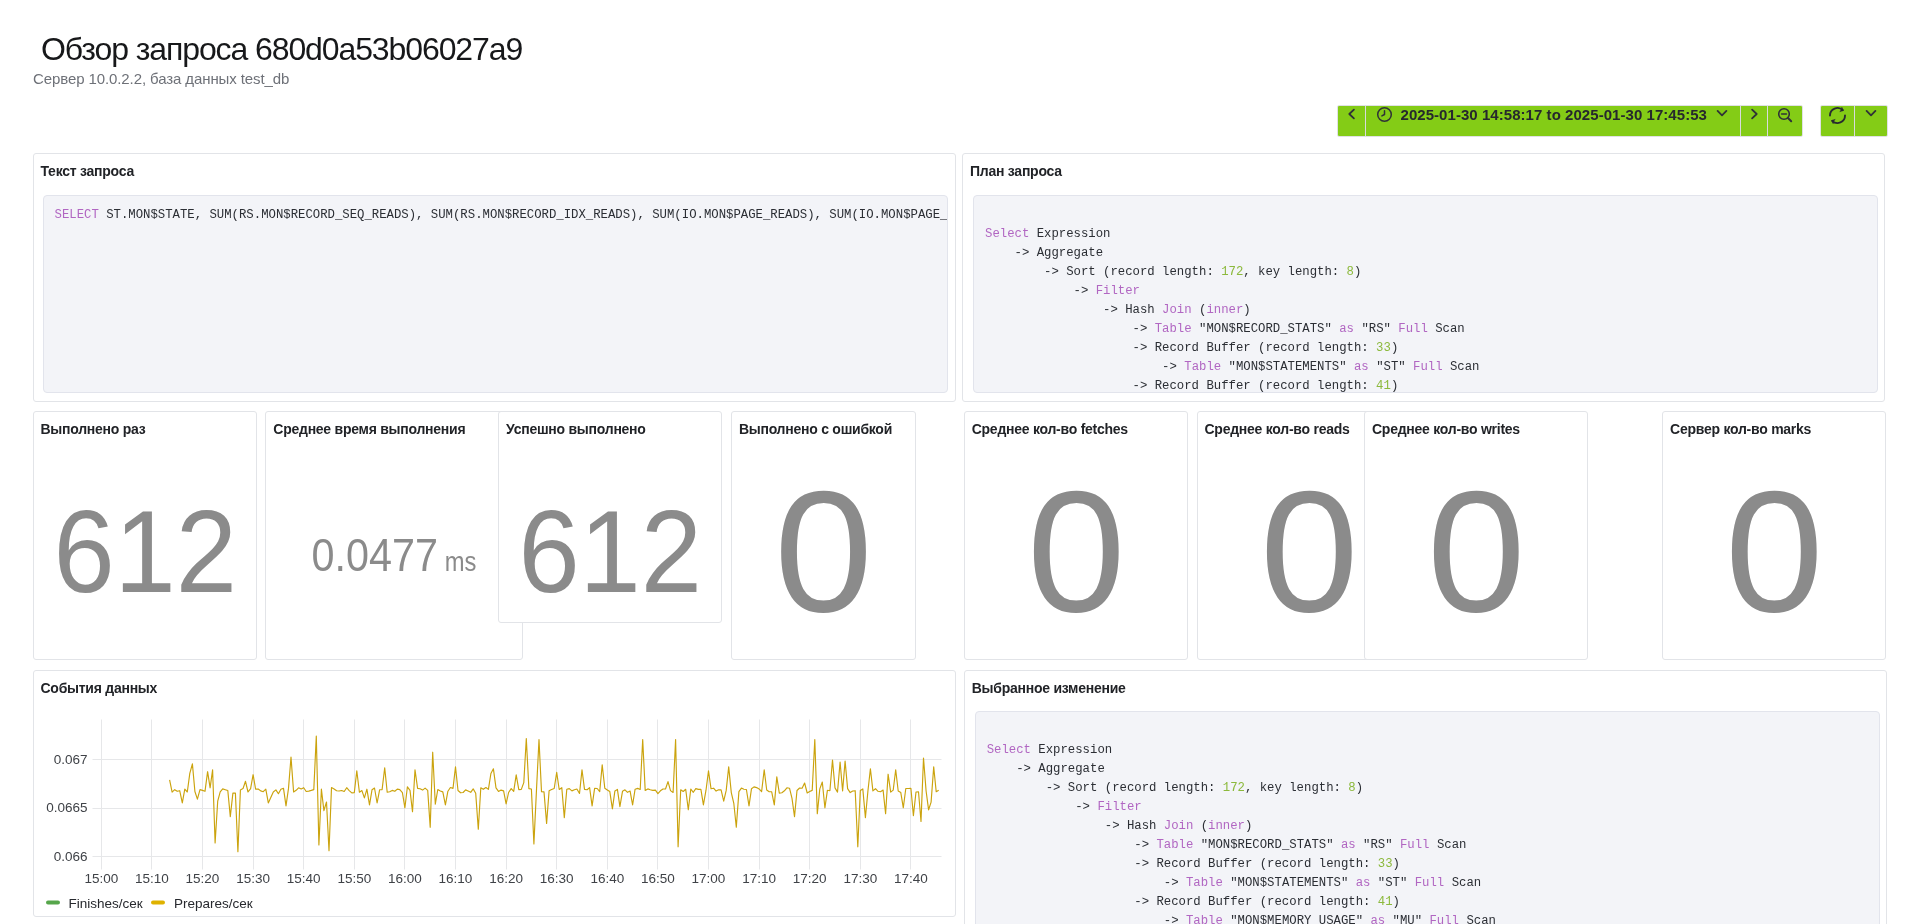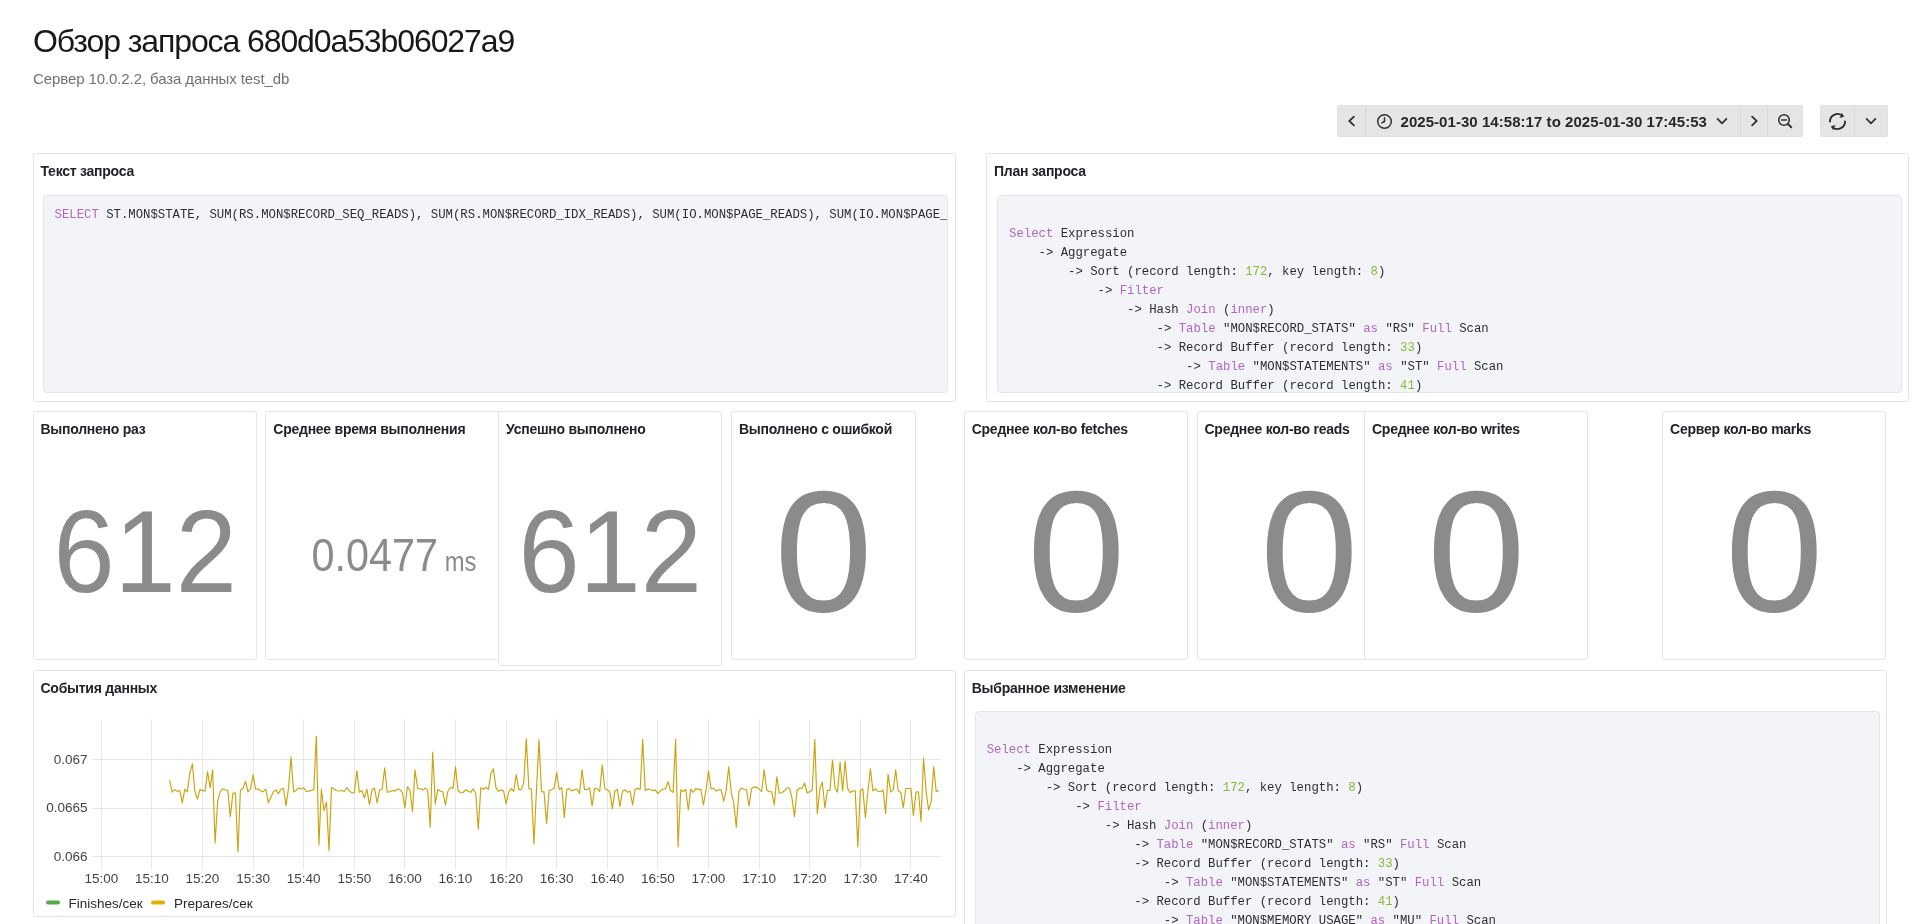--- a/index.html
+++ b/index.html
@@ -1,26 +1,26 @@
 <!DOCTYPE html>
 <html lang="ru"><head><meta charset="utf-8"><title>Обзор запроса 680d0a53b06027a9</title>
 <style>
 *{box-sizing:border-box}
 html,body{margin:0;padding:0;width:1915px;height:924px;overflow:hidden;background:#fff;
 font-family:"Liberation Sans",sans-serif;color:#202226;-webkit-font-smoothing:antialiased}
-h1{position:absolute;left:33px;top:24px;margin:0;font-size:32px;line-height:1.1;font-weight:500;letter-spacing:-1.1px;color:#17181a}
+h1{position:absolute;left:33px;top:24px;margin:8px;font-size:32px;line-height:1.1;font-weight:500;letter-spacing:-1.1px;color:#17181a}
 .sub{position:absolute;left:33px;top:70px;font-size:15px;color:#6e7178;letter-spacing:-.1px}
 .panel{position:absolute;background:#fff;border:1px solid #e2e4e8;border-radius:3px}
 .ptitle{position:absolute;left:7px;top:7px;font-size:14px;line-height:20px;font-weight:600;letter-spacing:-.25px;color:#212327;white-space:nowrap}
 .code{position:absolute;left:9px;top:41px;width:905px;height:198px;background:#f3f4f8;border:1px solid #e2e4ec;border-radius:4px;overflow:hidden}
 .code pre{margin:0;padding:10px 11px 12px;font-family:"Liberation Mono",monospace;font-size:12.3px;line-height:19px;color:#2b2e34;white-space:pre}
 .kw{color:#b166c2} .nm{color:#8cb93c}
 .sval{position:absolute;left:0;width:100%;text-align:center;color:#8b8b8b;line-height:1;white-space:nowrap}
 .grp{position:absolute;top:105px;height:32px;display:flex;border-radius:2px;overflow:hidden;border:1px solid #e0e1e4}
-.btn{background:#e5e5e5;display:flex;align-items:center;justify-content:center;border-left:1px solid #d9dadd}
+.btn{background:#84cc16;display:flex;align-items:flex-start;justify-content:center;border-left:1px solid #d9dadd}
 .btn:first-child{border-left:none}
 .trtext{font-size:15px;font-weight:600;letter-spacing:.05px;color:#26282d;white-space:nowrap}
 </style></head>
 <body>
 <h1>Обзор запроса 680d0a53b06027a9</h1>
 <div class="sub">Сервер 10.0.2.2, база данных test_db</div>
 
 <div class="grp" style="left:1337px;width:465.5px">
  <div class="btn" style="width:27px">
       <svg width="16" height="16" viewBox="0 0 16 16" fill="none" stroke="#2f3237" stroke-width="1.8" stroke-linecap="round" stroke-linejoin="round">
@@ -66,21 +66,21 @@
     </div>
 </div>
 
 <div class="panel" style="left:32.5px;top:153px;width:923px;height:249px">
  <div class="ptitle">Текст запроса</div>
  <div class="code">
       <pre><span class="kw">SELECT</span> ST.MON$STATE, SUM(RS.MON$RECORD_SEQ_READS), SUM(RS.MON$RECORD_IDX_READS), SUM(IO.MON$PAGE_READS), SUM(IO.MON$PAGE_WRITES), SUM(IO.MON$PAGE_FETCHES), SUM(IO.MON$PAGE_MARKS) FROM MON$STATEMENTS ST JOIN MON$RECORD_STATS RS ON RS.MON$STAT_ID = ST.MON$STAT_ID</pre>
     </div>
 </div>
 
-<div class="panel" style="left:986px;top:153px;width:923px;height:249px">
+<div class="panel" style="left:962px;top:153px;width:923px;height:249px">
  <div class="ptitle">План запроса</div>
  <div class="code" style="left:10px">
       <pre> 
 <span class="kw">Select</span> Expression
     -&gt; Aggregate
         -&gt; Sort (record length: <span class="nm">172</span>, key length: <span class="nm">8</span>)
             -&gt; <span class="kw">Filter</span>
                 -&gt; Hash <span class="kw">Join</span> (<span class="kw">inner</span>)
                     -&gt; <span class="kw">Table</span> "MON$RECORD_STATS" <span class="kw">as</span> "RS" <span class="kw">Full</span> Scan
                     -&gt; Record Buffer (record length: <span class="nm">33</span>)
@@ -90,21 +90,21 @@
 </div>
 
 <div class="panel" style="left:32.5px;top:411px;width:224.3px;height:249px">
     <div class="ptitle">Выполнено раз</div>
     <div class="sval" style="top:81px;font-size:117px;transform:scaleX(.94)">612</div>
   </div>
 <div class="panel" style="left:265.3px;top:411px;width:258px;height:249px">
     <div class="ptitle">Среднее время выполнения</div>
     <div class="sval" style="top:119px;font-size:47px;transform:scaleX(.88)">0.0477<span style="font-size:27px"> ms</span></div>
   </div>
-<div class="panel" style="left:498.1px;top:411px;width:224.3px;height:255px">
+<div class="panel" style="left:498.1px;top:411px;width:224.3px;height:212px">
     <div class="ptitle">Успешно выполнено</div>
     <div class="sval" style="top:81px;font-size:117px;transform:scaleX(.94)">612</div>
   </div>
 <div class="panel" style="left:730.9px;top:411px;width:185px;height:249px">
     <div class="ptitle">Выполнено с ошибкой</div>
     <div class="sval" style="top:53px;font-size:172px;transform:scaleX(1.03)">0</div>
   </div>
 <div class="panel" style="left:963.7px;top:411px;width:224.3px;height:249px">
     <div class="ptitle">Среднее кол-во fetches</div>
     <div class="sval" style="top:53px;font-size:172px;transform:scaleX(1.03)">0</div>

